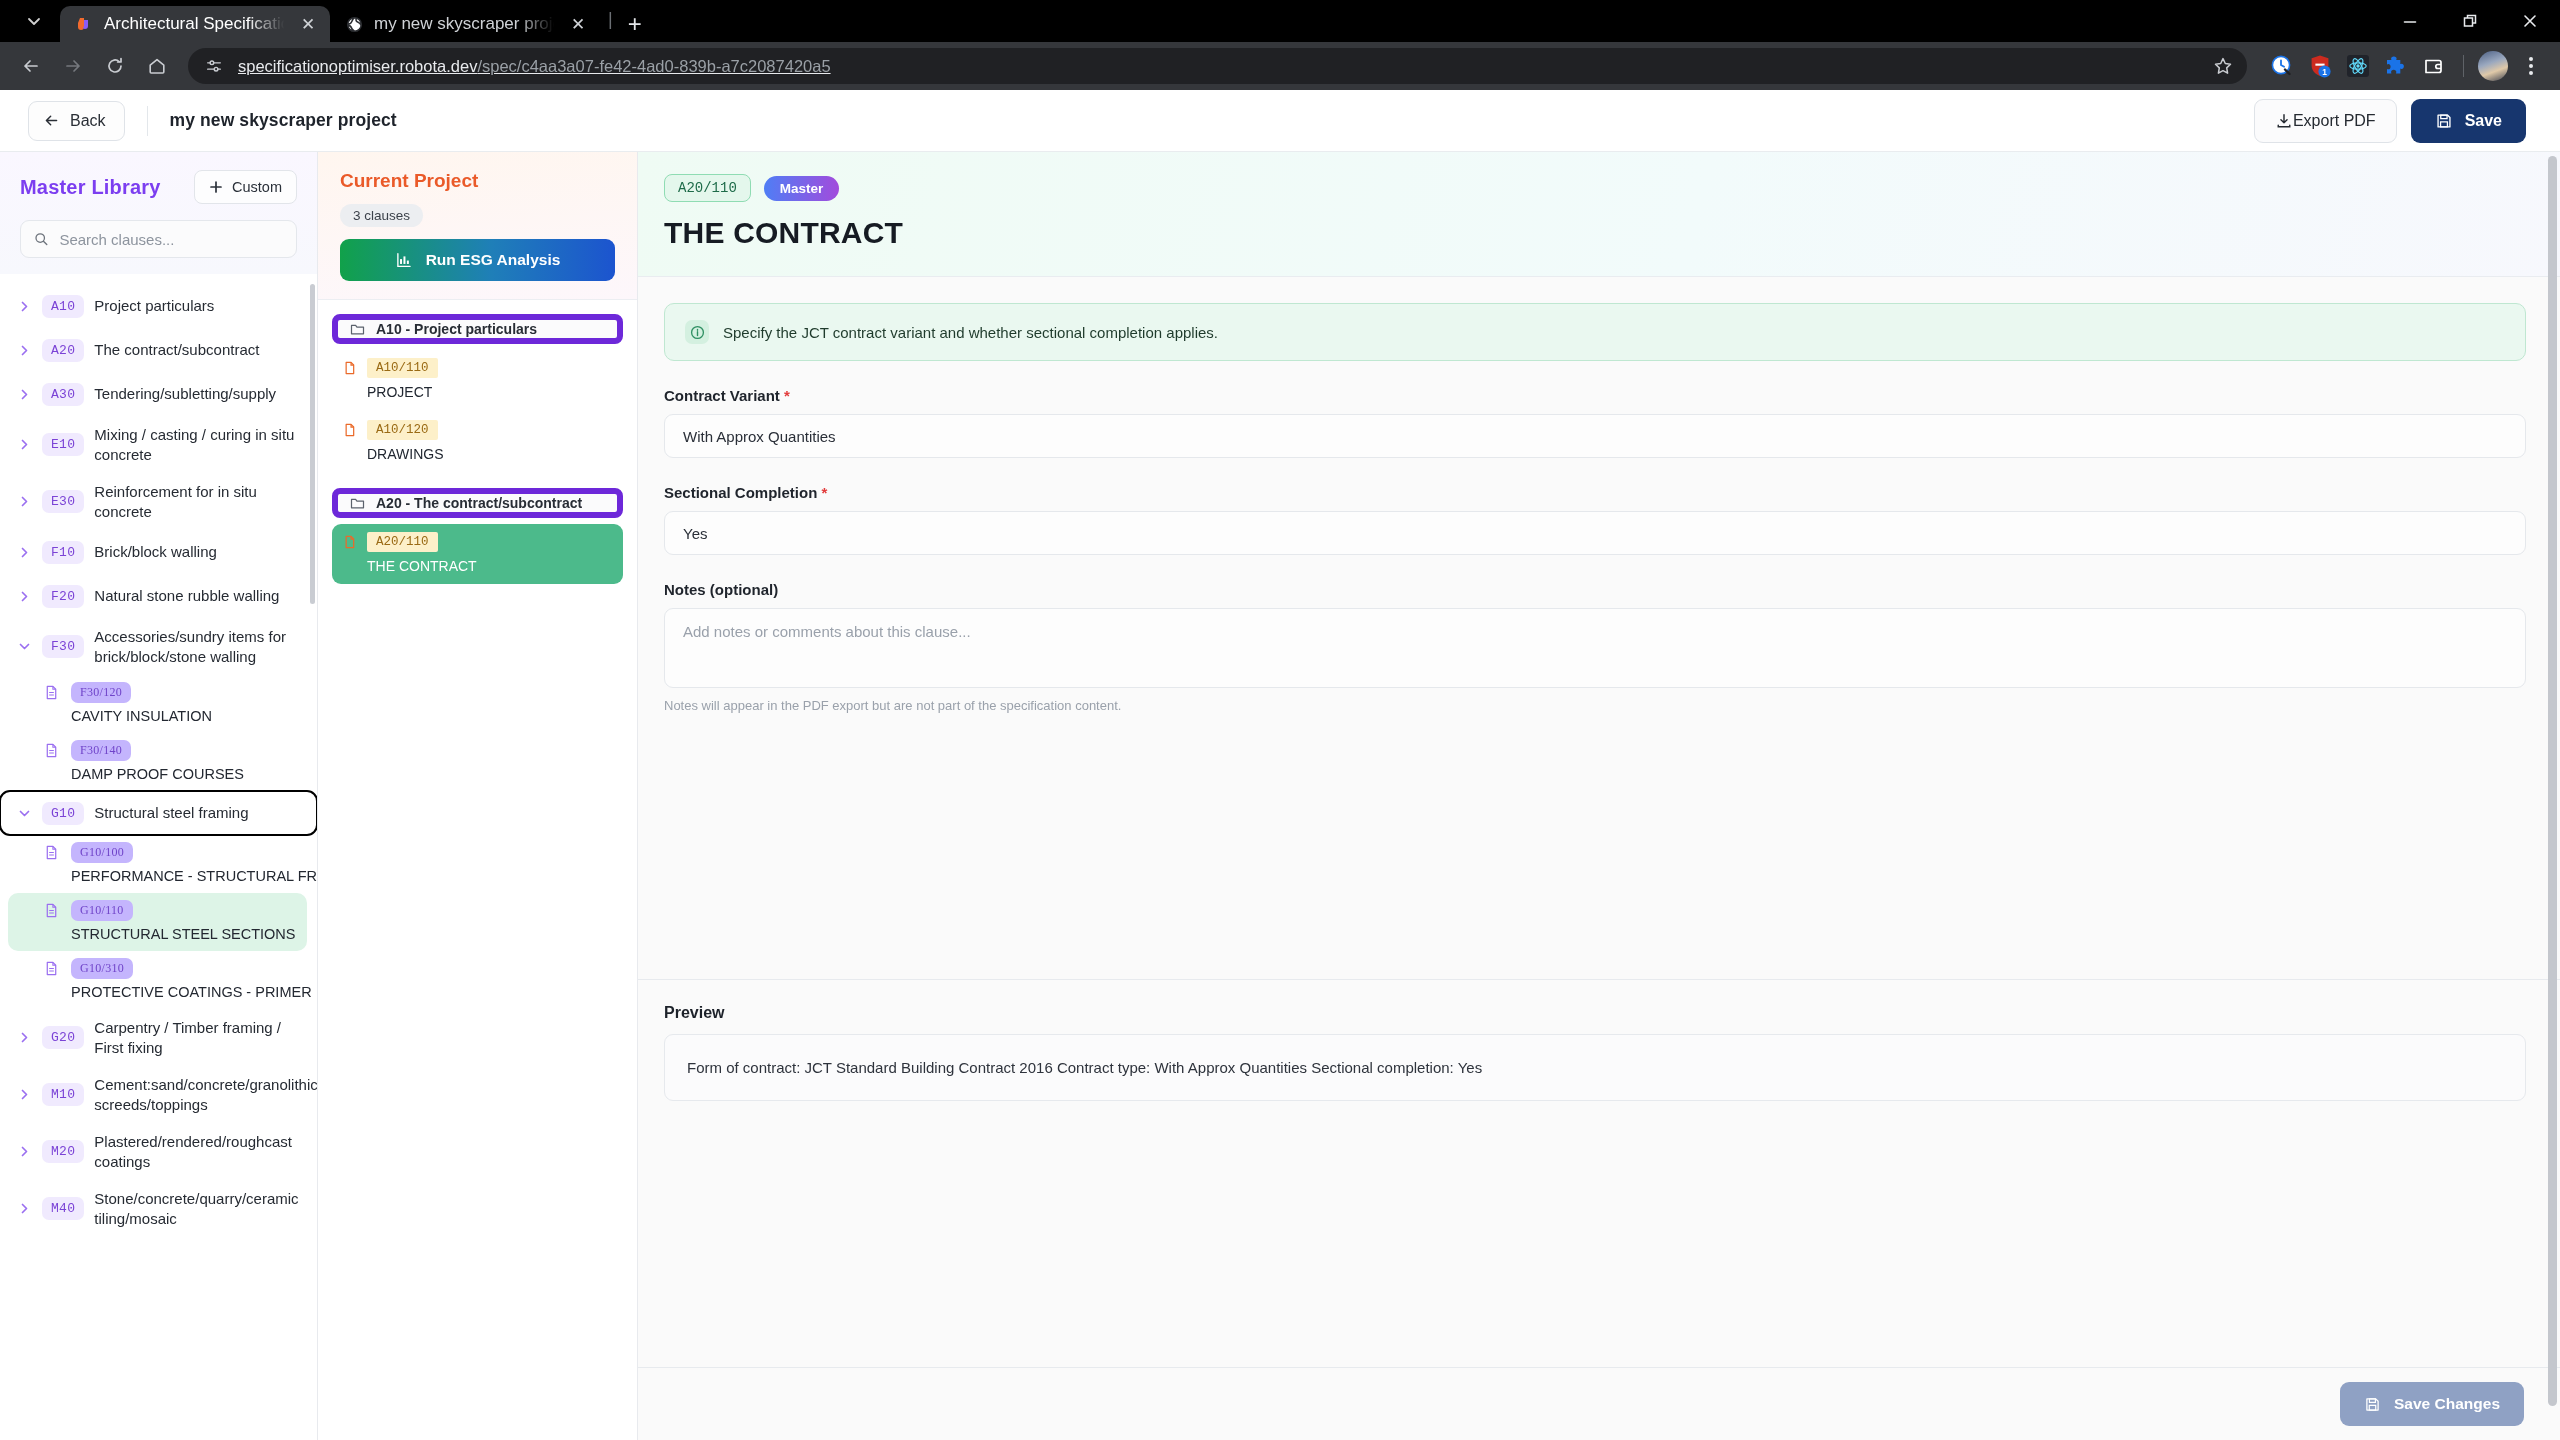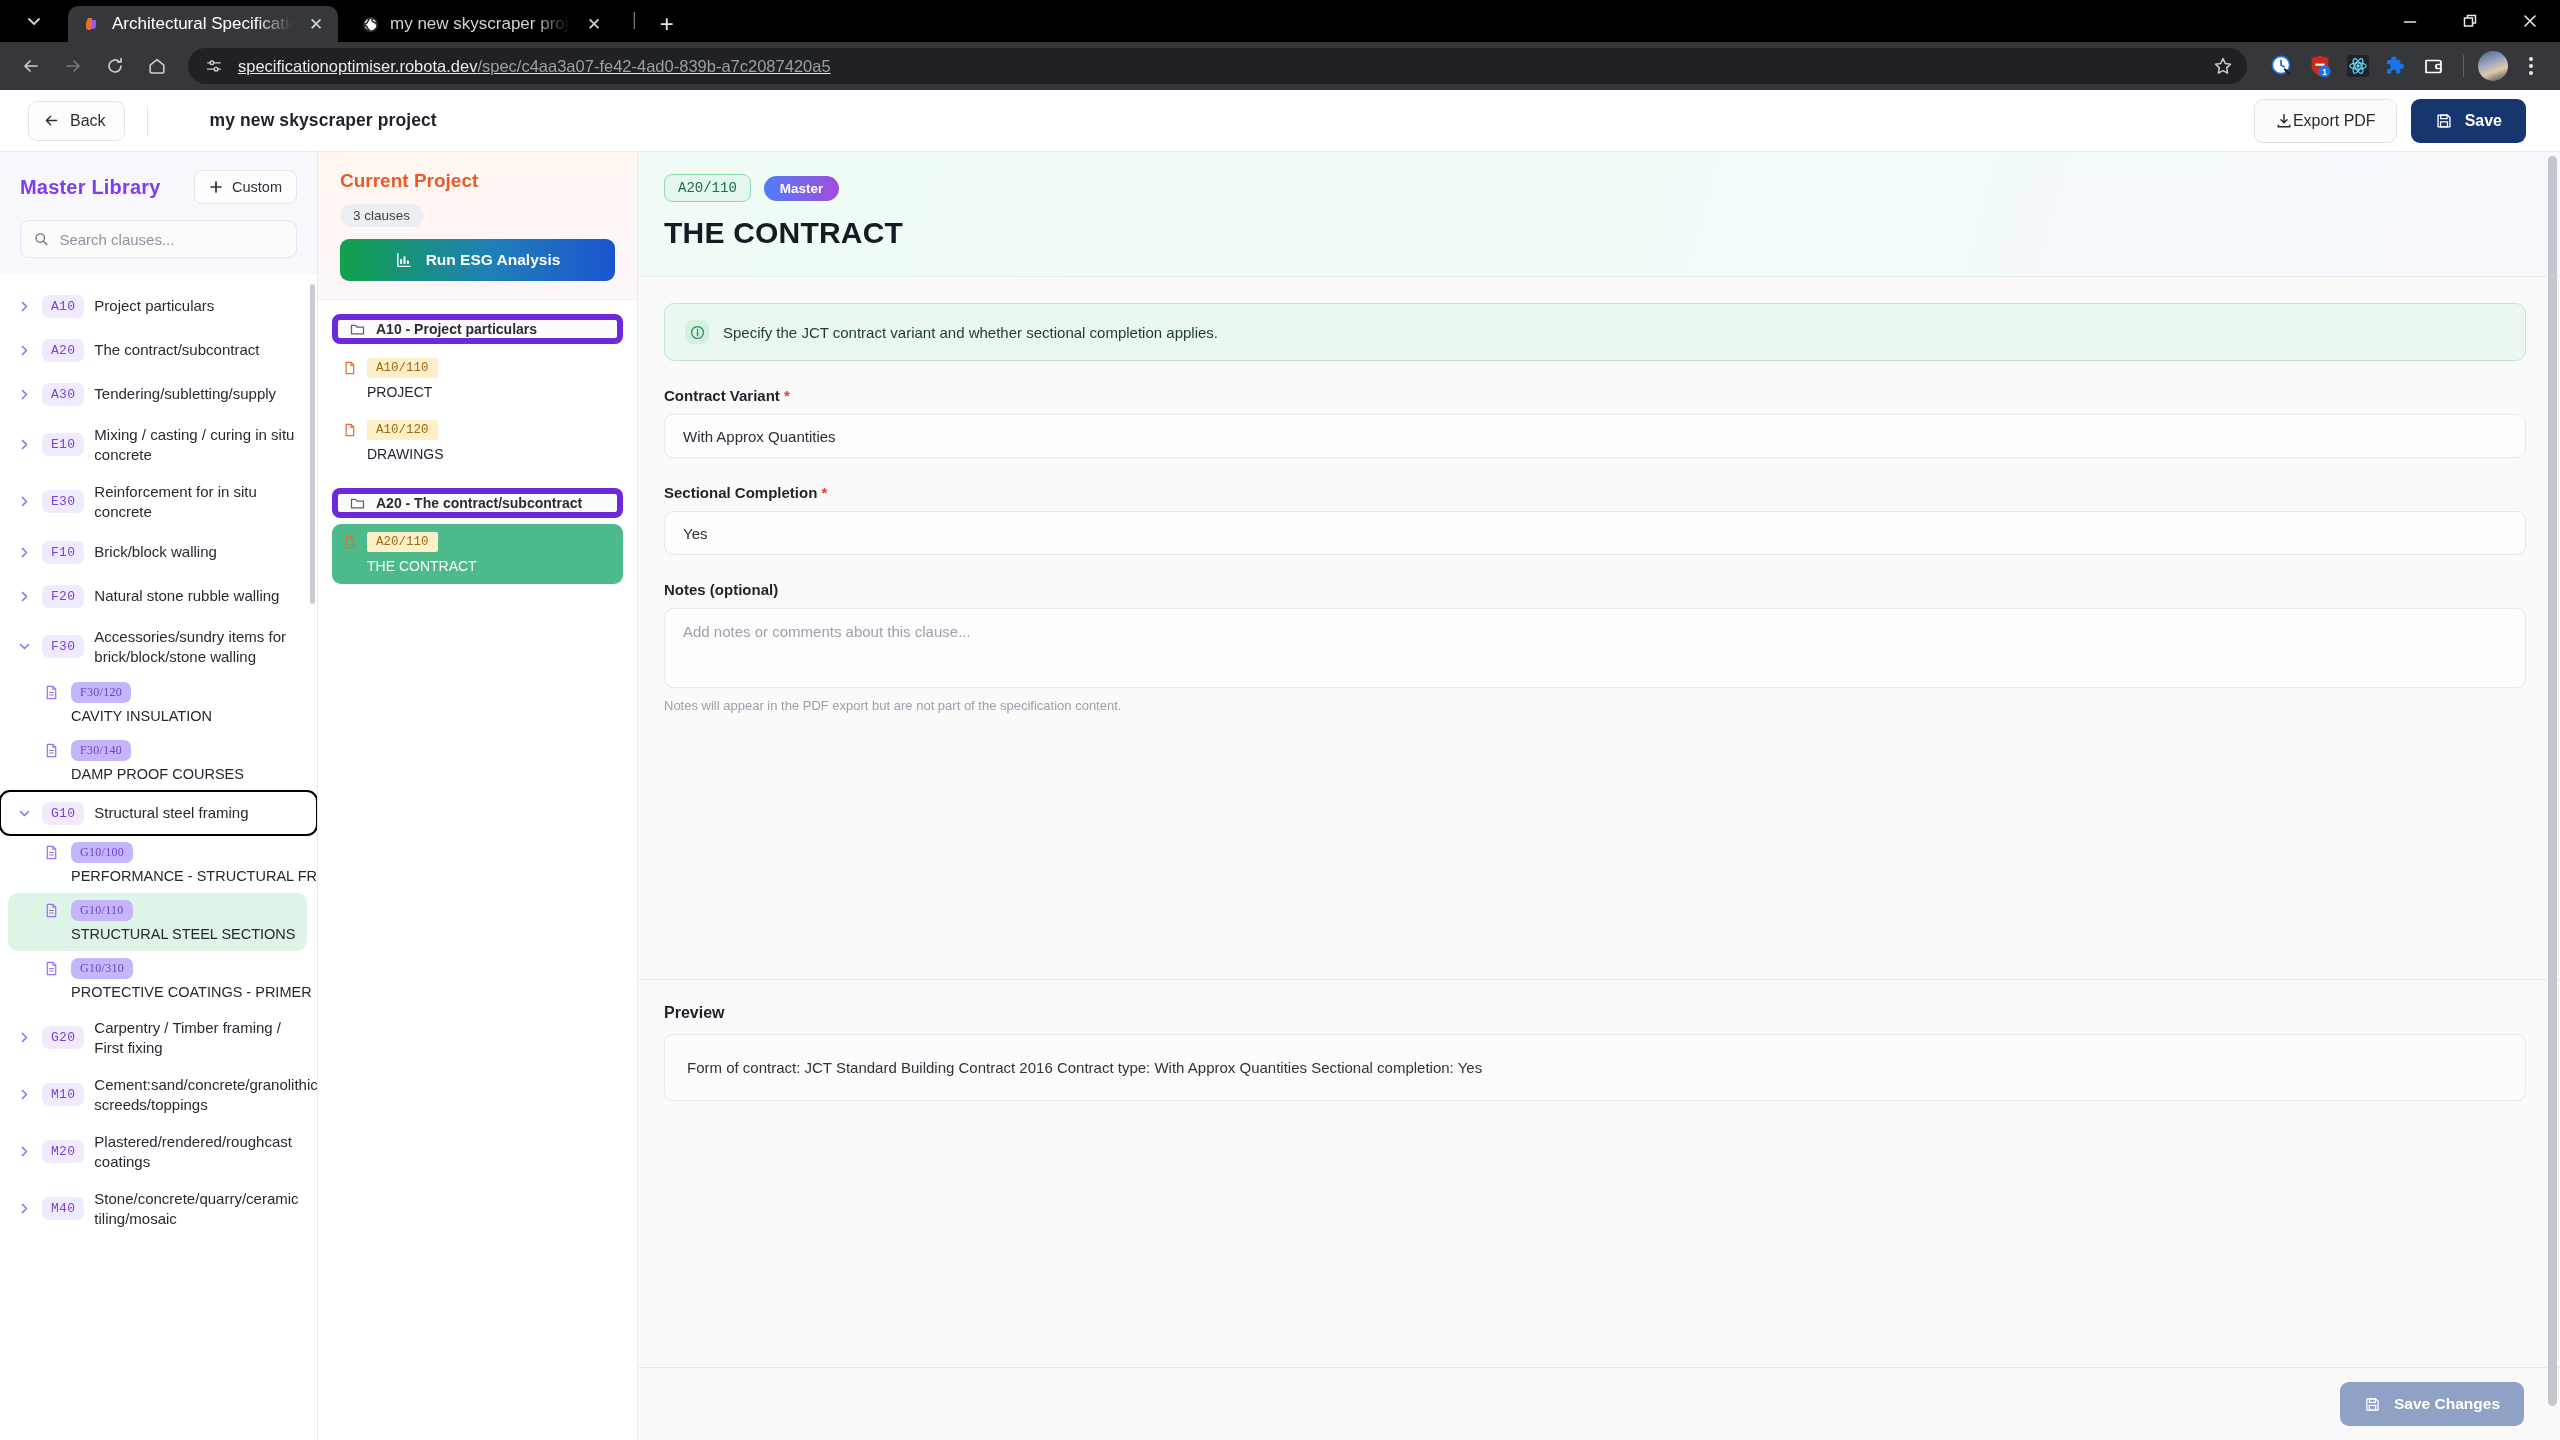--- a/index.html
+++ b/index.html
@@ -8,21 +8,21 @@
     font-family: "Liberation Sans", sans-serif;
     background: #ffffff;
     overflow: hidden;
   }
 
   
   .browser { width: 2560px; height: 1440px; display: flex; flex-direction: column; }
 
   .tabstrip {
     height: 42px; background: #000000;
-    display: flex; align-items: flex-end; padding-left: 8px; gap: 8px;
+    display: flex; align-items: flex-end; padding-left: 8px; gap: 0;
     flex: 0 0 42px;
   }
   .tab-list-btn {
     width: 52px; height: 42px; display: flex; align-items: center; justify-content: center;
     color: #d0d0d0;
   }
   .tab {
     height: 36px; display: flex; align-items: center; gap: 10px;
     padding: 0 12px 0 14px; border-radius: 10px 10px 0 0;
     font-size: 17px; color: #cfd2d6; max-width: 270px; min-width: 230px;
@@ -72,21 +72,21 @@
   .app-header {
     height: 62px; flex: 0 0 62px; background: #ffffff; border-bottom: 1px solid #e9ecef;
     display: flex; align-items: center; padding: 0 34px 0 28px;
   }
   .back-btn {
     display: flex; align-items: center; gap: 10px; height: 40px; padding: 0 18px 0 14px;
     border: 1px solid #dfe3e8; border-radius: 9px; background: #fdfdfd;
     font-size: 16px; color: #2a2f36;
   }
   .hdr-divider { width: 1px; height: 30px; background: #e3e7eb; margin: 0 22px; }
-  .project-title { font-size: 17.5px; font-weight: 700; color: #1e232b; letter-spacing: .1px; margin-left: 40px;}
+  .project-title { font-size: 17.5px; font-weight: 700; color: #1e232b; letter-spacing: .1px;}
   .hdr-actions { margin-left: auto; display: flex; align-items: center; gap: 14px; }
   .btn-export {
     display: flex; align-items: center; gap: 0; height: 44px; padding: 0 20px;
     border: 1px solid #dfe3e8; border-radius: 9px; background: #fbfbfc;
     font-size: 16px; color: #252a31;
   }
   .btn-save {
     display: flex; align-items: center; gap: 12px; height: 44px; padding: 0 24px;
     border-radius: 9px; background: #17366e; color: #ffffff; font-size: 16px; font-weight: 600;
   }

